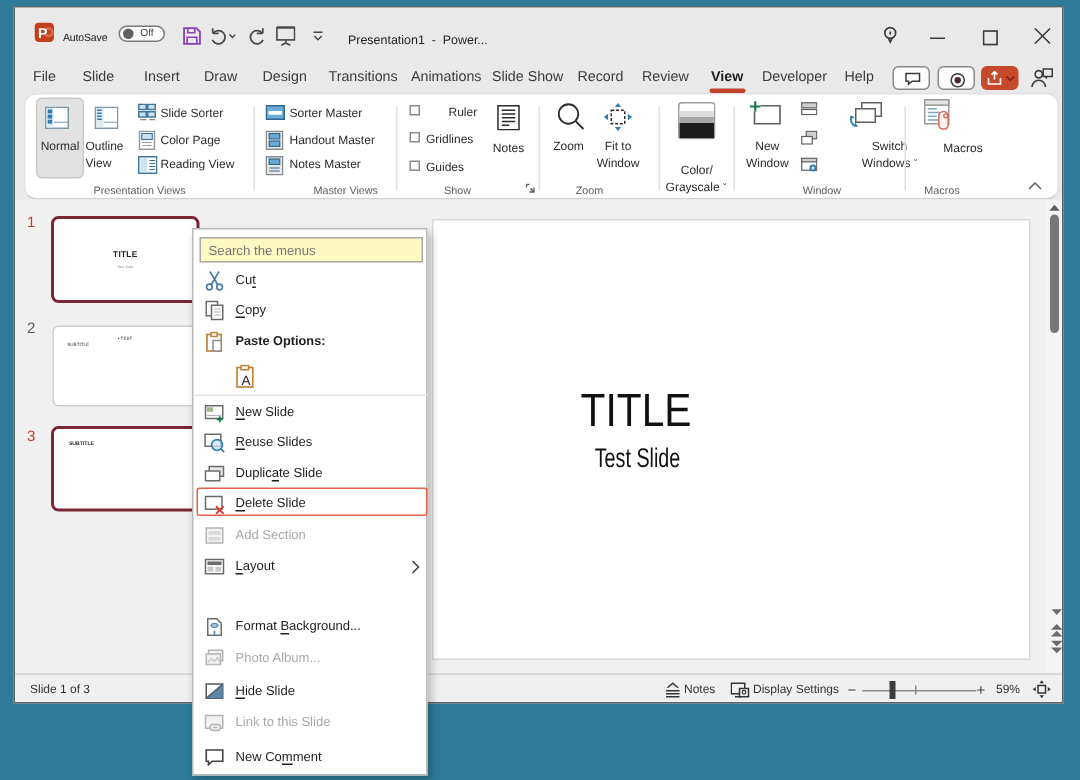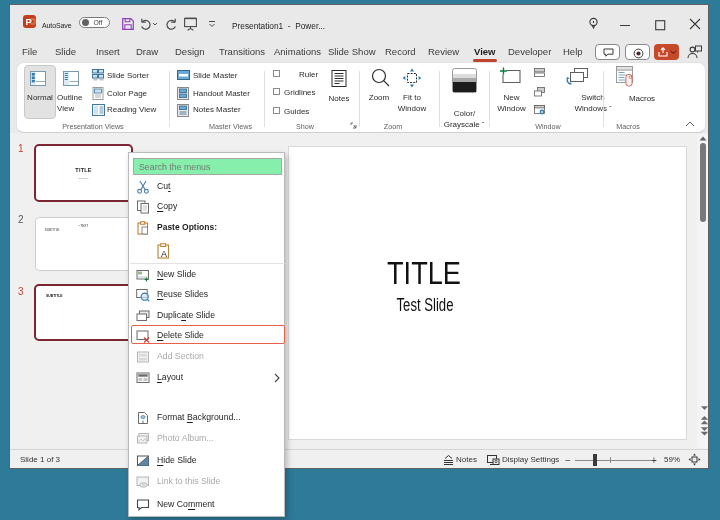--- a/index.html
+++ b/index.html
@@ -30,21 +30,21 @@
 #canvas{position:absolute;left:278px;top:13px;width:399px;height:294px;background:#fff;border:1px solid #d9d9d9}
 #vscroll{position:absolute;left:687px;top:1px;width:11px;height:314px;background:#f4f4f4}
 #vthumb{position:absolute;left:690px;top:10px;width:6px;height:79px;background:#787878;border-radius:3px}
 
 .thumb{position:absolute;background:#fff}
 .tnum{position:absolute;font-size:10px}
 
 #sbar{position:absolute;left:0;top:444px;width:700px;height:21px;background:#f0f0f0;border-top:1px solid #d4d4d4;font-size:8px;color:#333}
 
 #menu{position:absolute;left:128px;top:152px;width:157px;height:365px;background:#fff;border:1px solid #bababa;box-shadow:2px 3px 6px rgba(0,0,0,.25);z-index:50}
-#msearch{position:absolute;left:4px;top:5px;width:149px;height:17px;border:1px solid #a8a8a8;background:#86efac;font-size:8.8px;color:#767676}
+#msearch{position:absolute;left:4px;top:5px;width:149px;height:17px;border:1px solid #a8a8a8;background:#fef9c3;font-size:8.8px;color:#767676}
 .mi{position:absolute;left:1px;width:155px;height:21px;font-size:8.7px;color:#1f1f1f;white-space:nowrap}
 .mi .ic{position:absolute;left:6px;top:3px;width:14px;height:14px}
 .mi .tx{position:absolute;left:27px;top:4px}
 .mi.dis{color:#a9a9a9}
 .msep{position:absolute;left:1px;width:155px;height:1px;background:#e3e3e3}
 .u{text-decoration:underline;text-underline-offset:1.5px}
 </style>
 </head>
 <body>
 <div id="win">
@@ -192,21 +192,21 @@
       <path d="M7.5 3 h4 M7.5 5 h4 M7.5 7 h4 M7.5 9 h4" stroke="#3f77a1" stroke-width="0.8"></path>
     </svg>
     <div class="rsm" style="left:90px;top:41.5px">Reading View</div>
     <div class="glabel" style="left:40px;top:59px;width:72px;text-align:center">Presentation Views</div>
     <div class="gsep" style="left:152px"></div>
 
     <svg class="abs" style="left:160px;top:7px" width="13" height="10" viewBox="0 0 13 10">
       <rect x="0.5" y="0.5" width="12" height="9" fill="#6aaad4" stroke="#31688f"></rect>
       <rect x="2" y="4" width="9" height="2.5" fill="#fff"></rect>
     </svg>
-    <div class="rsm" style="left:176px;top:8px">Slide Master</div>
+    <div class="rsm" style="left:176px;top:8px">Sorter Master</div>
     <svg class="abs" style="left:160px;top:24px" width="12" height="13" viewBox="0 0 12 13">
       <rect x="0.5" y="0.5" width="11" height="12" fill="#e8e8e8" stroke="#8a8a8a"></rect>
       <rect x="2.5" y="2" width="7" height="3.6" fill="#6aaad4" stroke="#31688f" stroke-width="0.8"></rect>
       <rect x="2.5" y="7" width="7" height="3.6" fill="#6aaad4" stroke="#31688f" stroke-width="0.8"></rect>
     </svg>
     <div class="rsm" style="left:176px;top:25.5px">Handout Master</div>
     <svg class="abs" style="left:160px;top:41px" width="12" height="13" viewBox="0 0 12 13">
       <rect x="0.5" y="0.5" width="11" height="12" fill="#e8e8e8" stroke="#8a8a8a"></rect>
       <rect x="2.5" y="2" width="7" height="3.6" fill="#6aaad4" stroke="#31688f" stroke-width="0.8"></rect>
       <path d="M2.5 8 h7 M2.5 10 h7" stroke="#31688f" stroke-width="0.8"></path>

